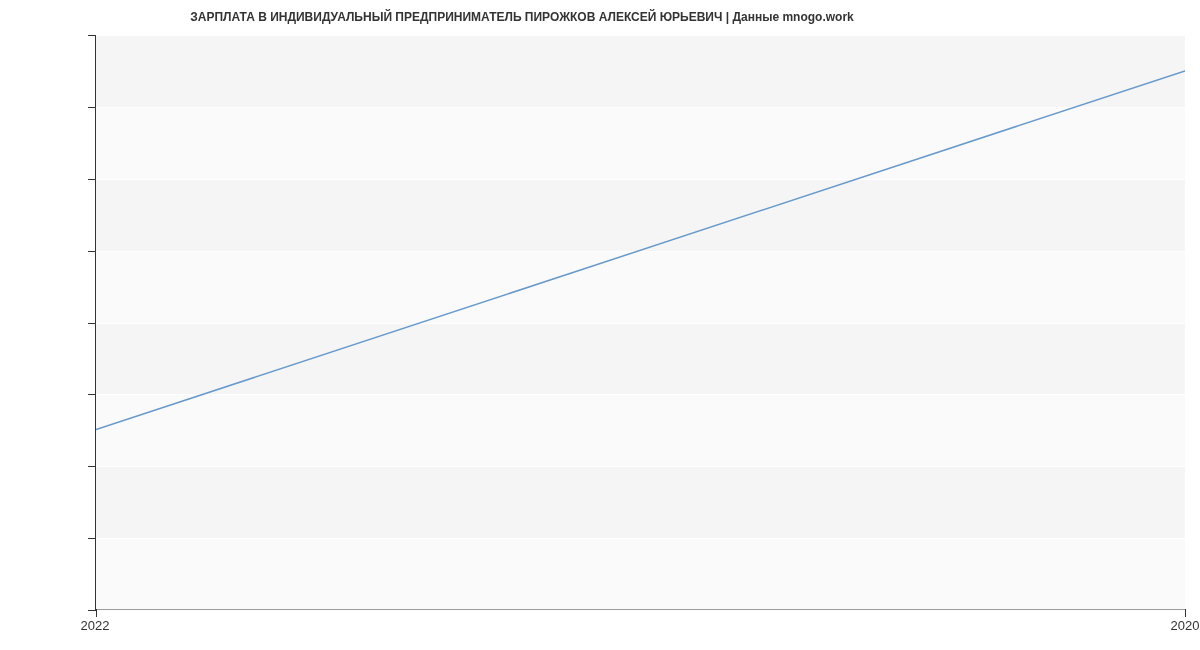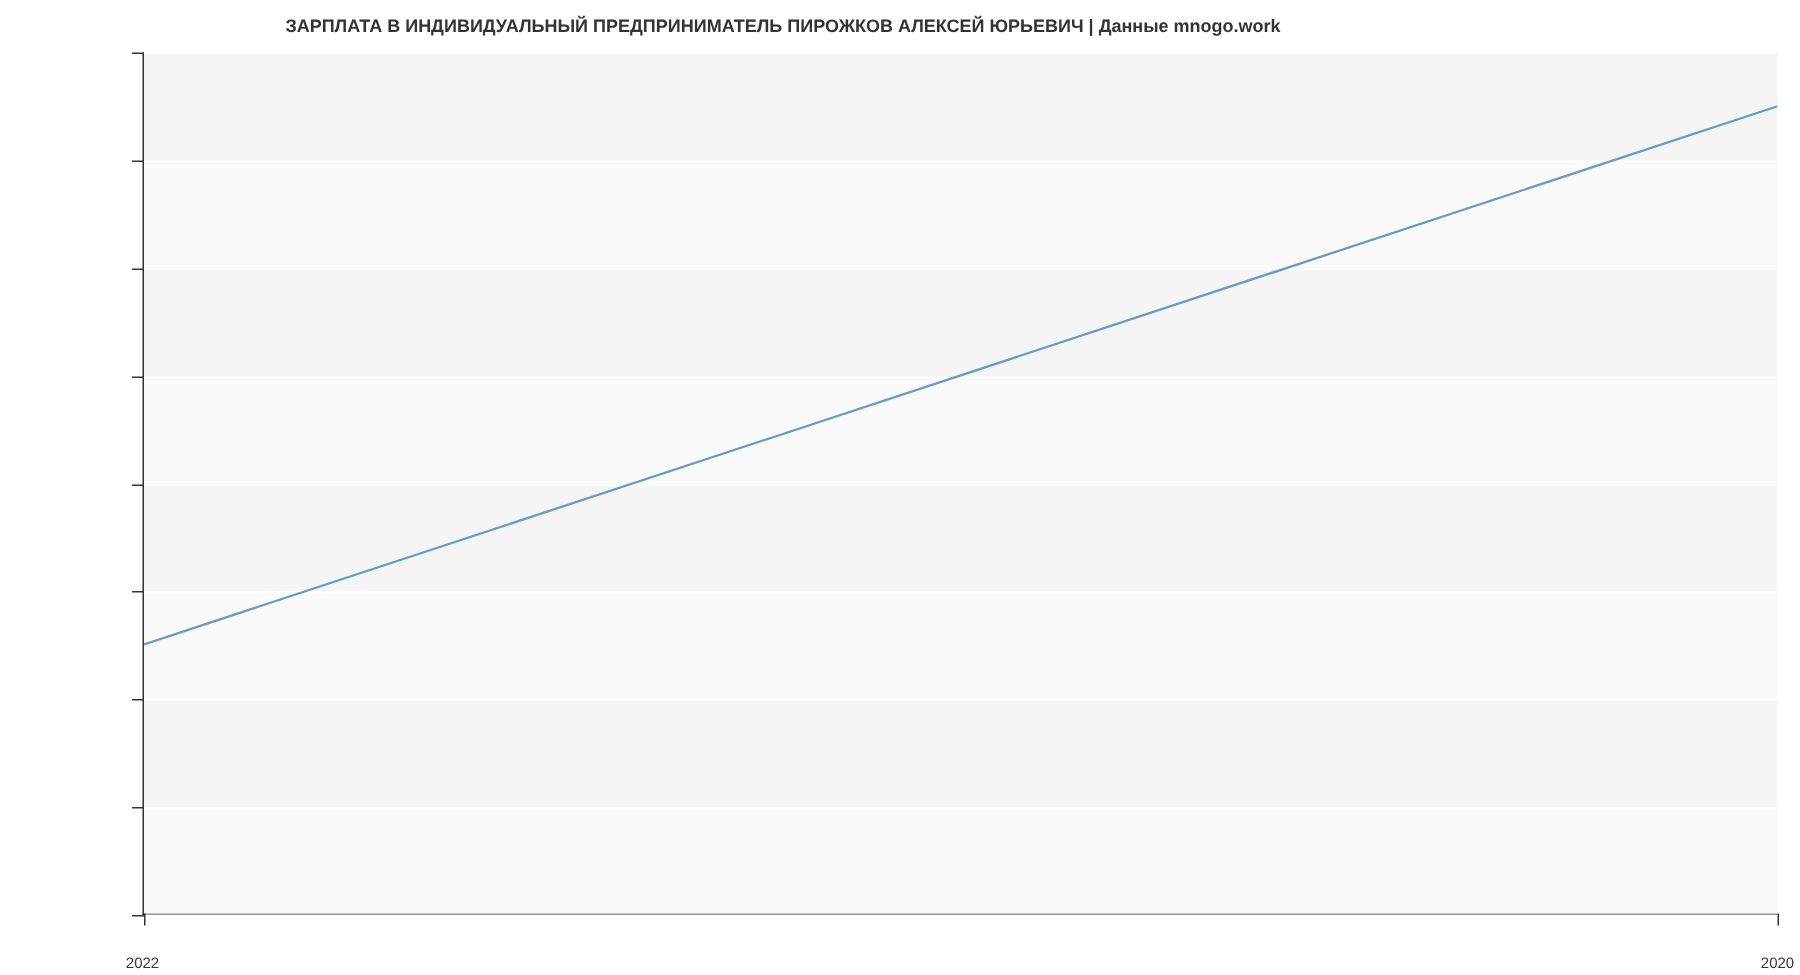--- a/index.html
+++ b/index.html
@@ -67,24 +67,23 @@
     .x-tick {
       position: absolute;
       bottom: -8px;
       width: 1px;
       height: 8px;
       background: #333;
     }
     .x-label {
       position: absolute;
       top: 618px;
-      font-size: 10px;
+      font-size: 13px;
       color: #333;
       transform: translateX(-50%);
-      margin-top: 19px;
     }
     .chart-line {
       position: absolute;
       top: 0;
       left: 0;
       width: 100%;
       height: 100%;
       pointer-events: none;
     }
   </style>

